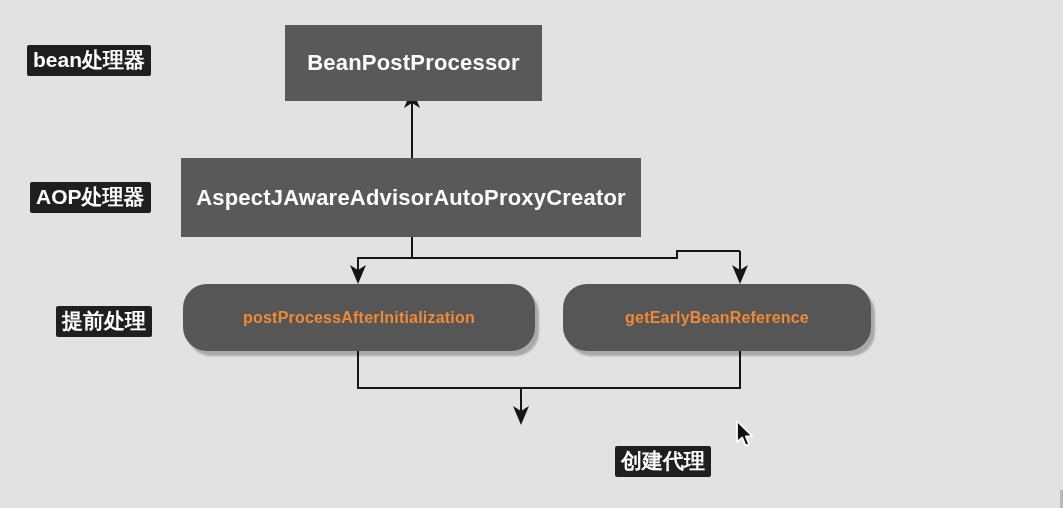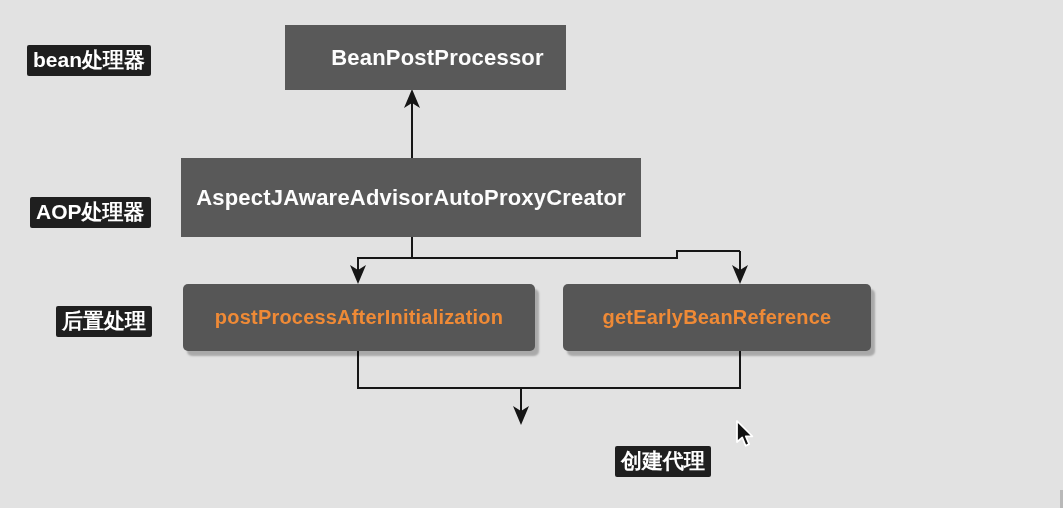--- a/index.html
+++ b/index.html
@@ -29,22 +29,22 @@
     color: var(--boxText, #fdfdfd);
     font-weight: bold;
     font-size: 22px;
     text-align: center;
     white-space: nowrap;
     letter-spacing: 0.2px;
   }
   .node.method {
     background: var(--methodBoxFill, #565656);
     color: var(--methodText, #ef8a36);
-    font-size: 20px;
-    border-radius: 5px;
+    font-size: 16px;
+    border-radius: 24px;
     box-shadow: 4px 5px 2px rgba(0,0,0,0.25);
   }
   .tag {
     position: absolute;
     background: var(--labelBg, #1f1f1f);
     color: var(--labelText, #ffffff);
     font-size: 21px;
     font-weight: bold;
     line-height: 1.25;
     padding: 2px 6px 3px 6px;
@@ -77,34 +77,34 @@
     <polygon points="412,89 404,108 412,103 420,108" fill="#161616"></polygon>
 
     <path d="M412 222 V258 M358 258 H677 V251 H740 M358 257 V274 M740 251 V274" fill="none" stroke="#161616" stroke-width="2"></path>
     <polygon points="358,284 350,265 358,270 366,265" fill="#161616"></polygon>
     <polygon points="740,284 732,265 740,270 748,265" fill="#161616"></polygon>
 
     <path d="M358 351 V389 M740 351 V389 M357 388 H741 M521 388 V415" fill="none" stroke="#161616" stroke-width="2"></path>
     <polygon points="521,425 513,406 521,411 529,406" fill="#161616"></polygon>
   </svg>
 
-  <div class="node" style="left:285px; top:25px; width:257px; height:65px;padding-left:24px;">BeanPostProcessor</div>
+  <div class="node" style="left:285px; top:25px; width:257px; height:76px;">BeanPostProcessor</div>
 
   <div class="node" style="left:181px; top:158px; width:460px; height:79px;">AspectJAwareAdvisorAutoProxyCreator</div>
 
   <div class="node method" style="left:183px; top:284px; width:352px; height:67px;">postProcessAfterInitialization</div>
 
   <div class="node method" style="left:563px; top:284px; width:308px; height:67px;">getEarlyBeanReference</div>
 
 
   <span class="tag" style="left:27px; top:45px;">bean处理器</span>
 
-  <span class="tag" style="left:30px; top:197px;">AOP处理器</span>
+  <span class="tag" style="left:30px; top:182px;">AOP处理器</span>
 
-  <span class="tag" style="left:56px; top:306px;">后置处理</span>
+  <span class="tag" style="left:56px; top:306px;">提前处理</span>
 
 
   <span class="tag" style="left:615px; top:446px;">创建代理</span>
 
   <svg class="cursor-svg" width="26" height="32" viewBox="0 0 26 32">
     <g transform="translate(4,2) scale(1.25)">
       <polygon points="0,0 0,16.8 4.2,13.2 6.9,19.8 9.7,18.5 7,12.2 12.3,12.2" fill="#111111" stroke="#ffffff" stroke-width="1.4" stroke-linejoin="round"></polygon>
     </g>
   </svg>
 

